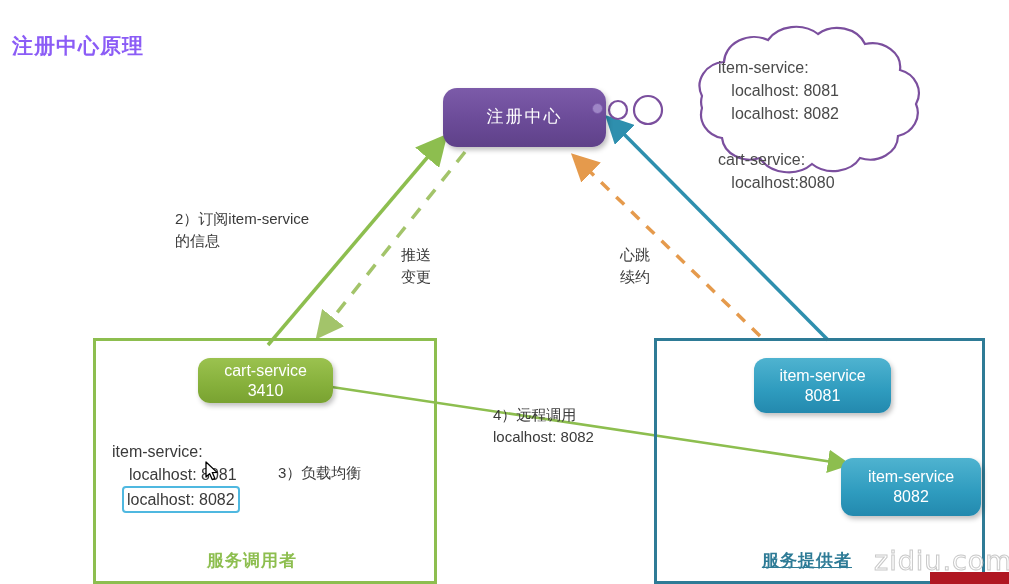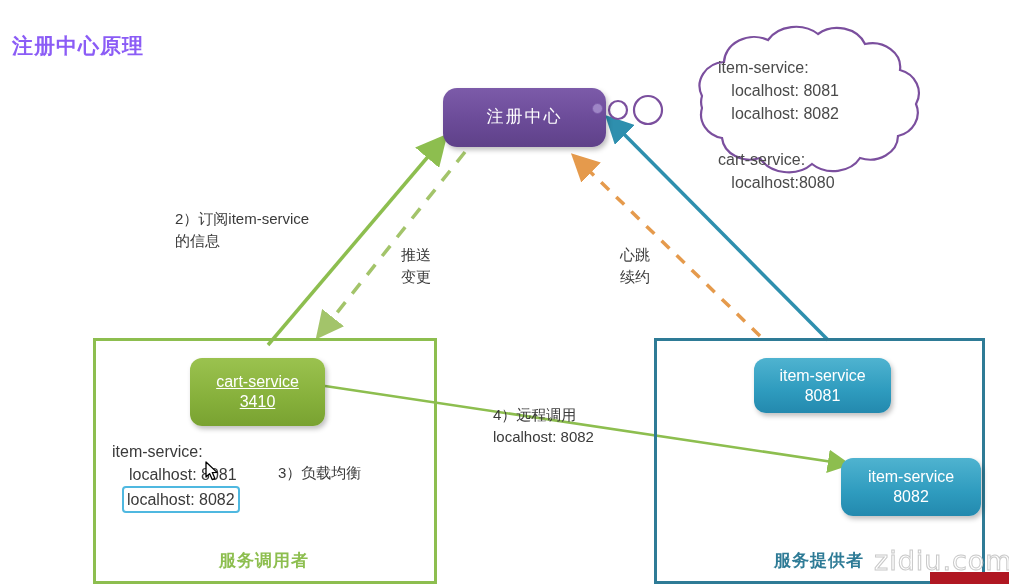--- a/index.html
+++ b/index.html
@@ -13,38 +13,38 @@
 
   
   svg.layer{position:absolute;left:0;top:0;width:1009px;height:584px;overflow:visible;}
   svg.layer.below{z-index:1;}
 
   
   .groupbox{position:absolute;background:transparent;z-index:2;}
   .groupbox.green{left:93px;top:338px;width:338px;height:240px;border:3px solid #8DBE4F;}
   .groupbox.blue{left:654px;top:338px;width:325px;height:240px;border:3px solid #2E7B96;}
 
-  .group-label{position:absolute;font-size:17px;font-weight:bold;letter-spacing:1px;margin-left:12px;}
+  .group-label{position:absolute;font-size:17px;font-weight:bold;letter-spacing:1px;}
   .group-label.green{left:207px;top:549px;color:#8DBE4F;z-index:3;}
-  .group-label.blue{left:762px;top:549px;color:#2E7B96;z-index:3;}
+  .group-label.blue{left:762px;top:549px;color:#2E7B96;z-index:3;text-decoration:underline;}
 
   
   .node{position:absolute;border-radius:12px;color:#fff;text-align:center;
         display:flex;flex-direction:column;align-items:center;justify-content:center;
         line-height:1.22;z-index:4;
         box-shadow:2px 3px 5px rgba(0,0,0,0.25);}
   .node .l1{font-size:16px;}
   .node .l2{font-size:16px;}
 
   .node.registry{left:443px;top:88px;width:163px;height:59px;border-radius:14px;
     background:linear-gradient(180deg,#7C5BA9 0%,#6B4B98 55%,#5F4189 100%);}
   .node.registry .l1{font-size:17px;letter-spacing:2px;}
 
-  .node.cart{left:190px;top:358px;width:135px;height:68px;
-    background:linear-gradient(180deg,#9BC24F 0%,#86B03B 60%,#79A231 100%);text-decoration:underline;}
+  .node.cart{left:198px;top:358px;width:135px;height:45px;
+    background:linear-gradient(180deg,#9BC24F 0%,#86B03B 60%,#79A231 100%);}
   .node.item1{left:754px;top:358px;width:137px;height:55px;
     background:linear-gradient(180deg,#4FB3D0 0%,#2E9BBE 60%,#2389AE 100%);}
   .node.item2{left:841px;top:458px;width:140px;height:58px;
     background:linear-gradient(180deg,#4FB3D0 0%,#2E9BBE 60%,#2389AE 100%);}
 
   .dot-registry{position:absolute;left:592px;top:103px;width:9px;height:9px;border-radius:50%;
     background:#9E86C6;border:1px solid #7C5BA9;z-index:5;}
 
   
   .lbl{position:absolute;color:#3A3A3A;font-size:15px;line-height:1.45;z-index:4;white-space:pre;}

